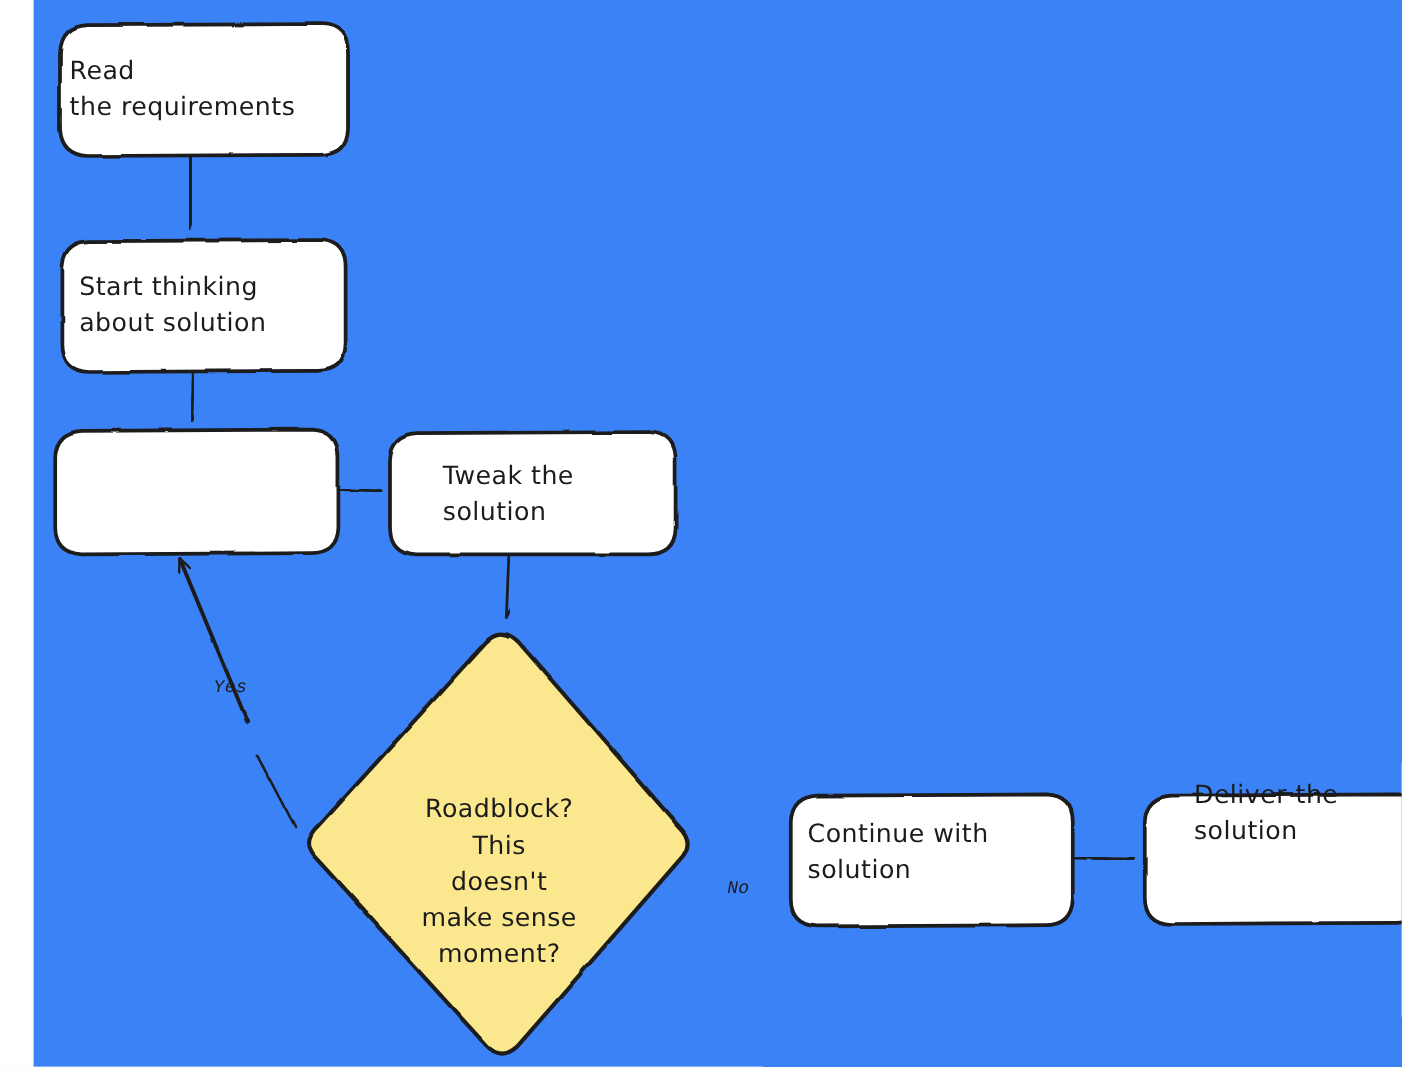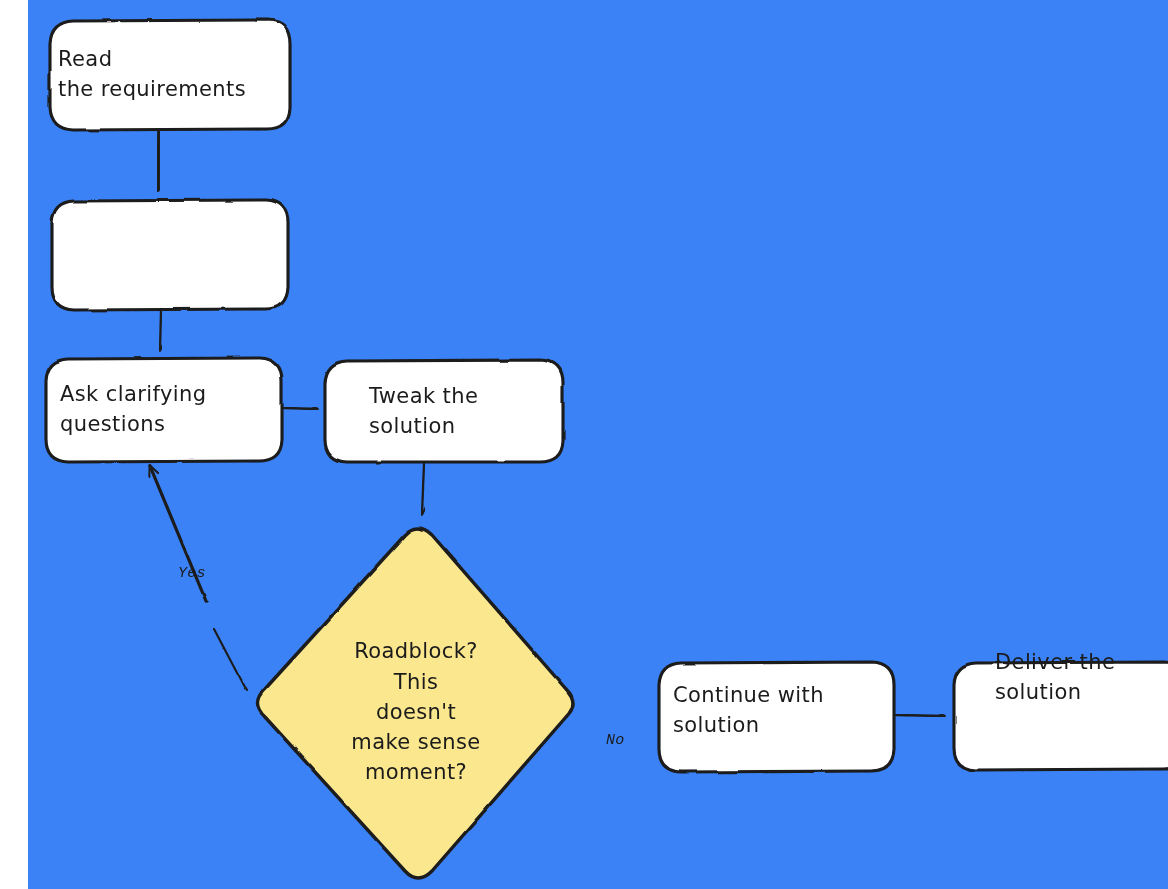--- a/index.html
+++ b/index.html
@@ -134,28 +134,28 @@
     </g>
 
     <g>
       <path filter="url(#rough2)" d="M 868 715 L 916 716" fill="none" stroke="#1b1b1b" stroke-width="2.3" stroke-linecap="round" marker-end="url(#arrowhead)"></path>
     </g>
   </svg>
 
   <div class="node-label left" style="left:30px; top:20px; width:236px; height:110px;">Read
 the requirements</div>
 
+  <div class="node-label left" style="left:38px; top:200px; width:222px; height:110px;">Start thinking
+about solution</div>
 
-  <div class="node-label left" style="left:32px; top:358px; width:222px; height:104px;">Ask clarifying
-questions</div>
 
   <div class="node-label left" style="left:341px; top:361px; width:194px; height:102px;">Tweak the
 solution</div>
 
-  <div class="node-label center" style="left:272px; top:609px; width:232px; height:206px; line-height:1.44;">Roadblock?
+  <div class="node-label center" style="left:272px; top:632px; width:232px; height:206px; line-height:1.44;">Roadblock?
 This
 doesn't
 make sense
 moment?</div>
 
   <div class="node-label left" style="left:645px; top:662px; width:221px; height:98px;">Continue with
 solution</div>
 
   <div class="node-label left" style="left:967px; top:624px; width:191px; height:108px;">Deliver the
 solution</div>

